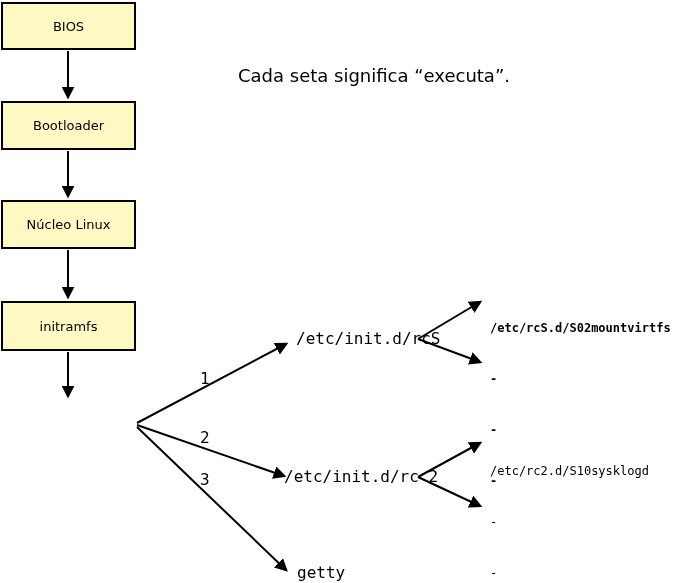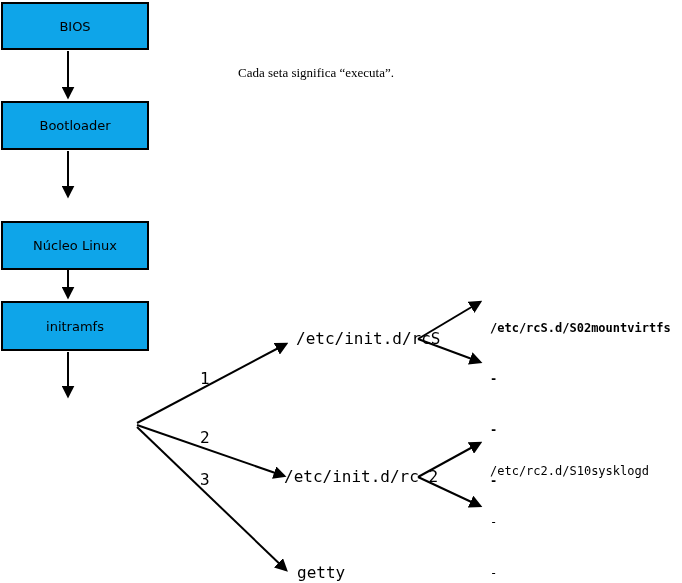--- a/index.html
+++ b/index.html
@@ -13,37 +13,36 @@
     overflow: hidden;
   }
   .arrows {
     position: absolute;
     left: 0; top: 0;
     pointer-events: none;
   }
   .box {
     position: absolute;
     left: 1px;
-    width: 148px;
+    width: 135px;
     height: 49px;
     border: 2px solid #000000;
     box-sizing: border-box;
-    background: #0ea5e9;
+    background: #fef9c3;
     display: flex;
     align-items: center;
     justify-content: center;
     font-size: 13px;
   }
   .caption {
     position: absolute;
     left: 238px;
     top: 65px;
-    font-size: 13px;
+    font-size: 18px;
     white-space: pre;
-    font-family: Liberation Serif, serif;
   }
   .mono {
     position: absolute;
     font-family: "DejaVu Sans Mono", monospace;
     font-size: 16px;
     white-space: pre;
     line-height: 14px;
   }
   .script-list {
     position: absolute;
@@ -80,21 +79,21 @@
     <line x1="418" y1="477" x2="480" y2="443" stroke="#000" stroke-width="2" marker-end="url(#ah)"></line>
     <line x1="418" y1="477" x2="480" y2="506" stroke="#000" stroke-width="2" marker-end="url(#ah)"></line>
   </svg>
 
   <div class="box" style="top:2px;height:48px;">
     <span>BIOS</span>
   </div>
   <div class="box" style="top:101px;">
     <span>Bootloader</span>
   </div>
-  <div class="box" style="top:200px;margin-top:21px;">
+  <div class="box" style="top:200px;">
     <span>Núcleo Linux</span>
   </div>
   <div class="box" style="top:301px;height:50px;">
     <span>initramfs</span>
   </div>
 
   <div class="caption">Cada seta significa “executa”.</div>
 
   <div class="mono" style="left:200px;top:372px;">1</div>
   <div class="mono" style="left:200px;top:431px;">2</div>

